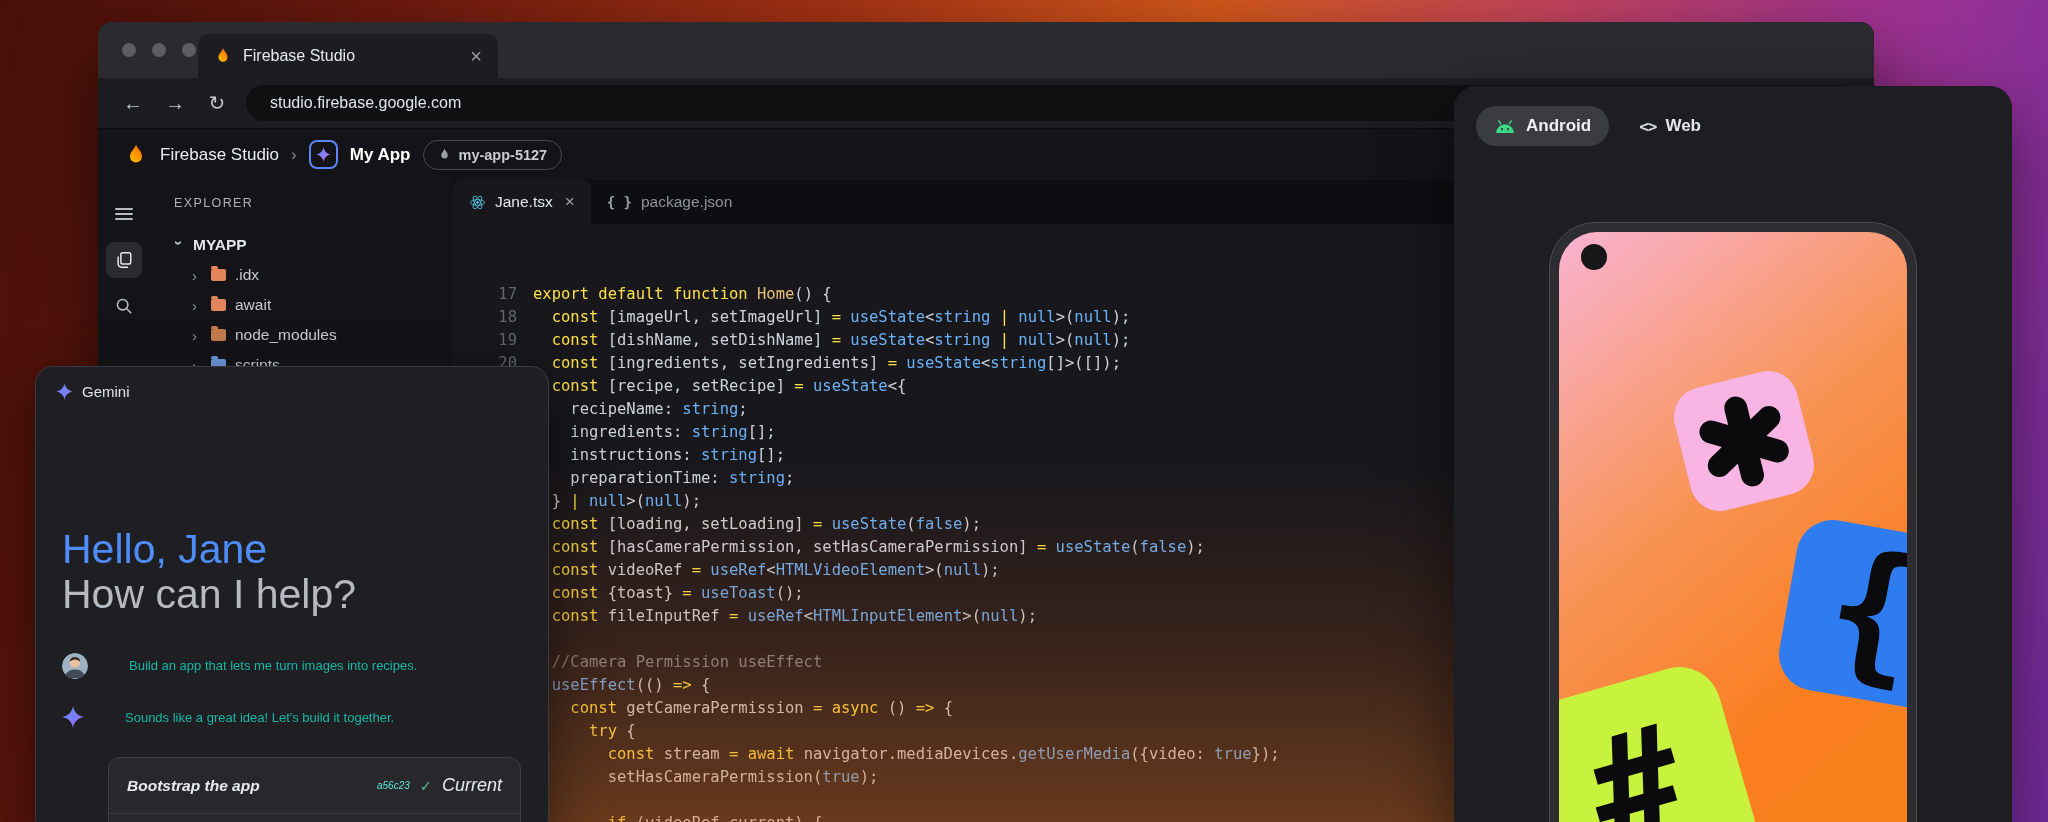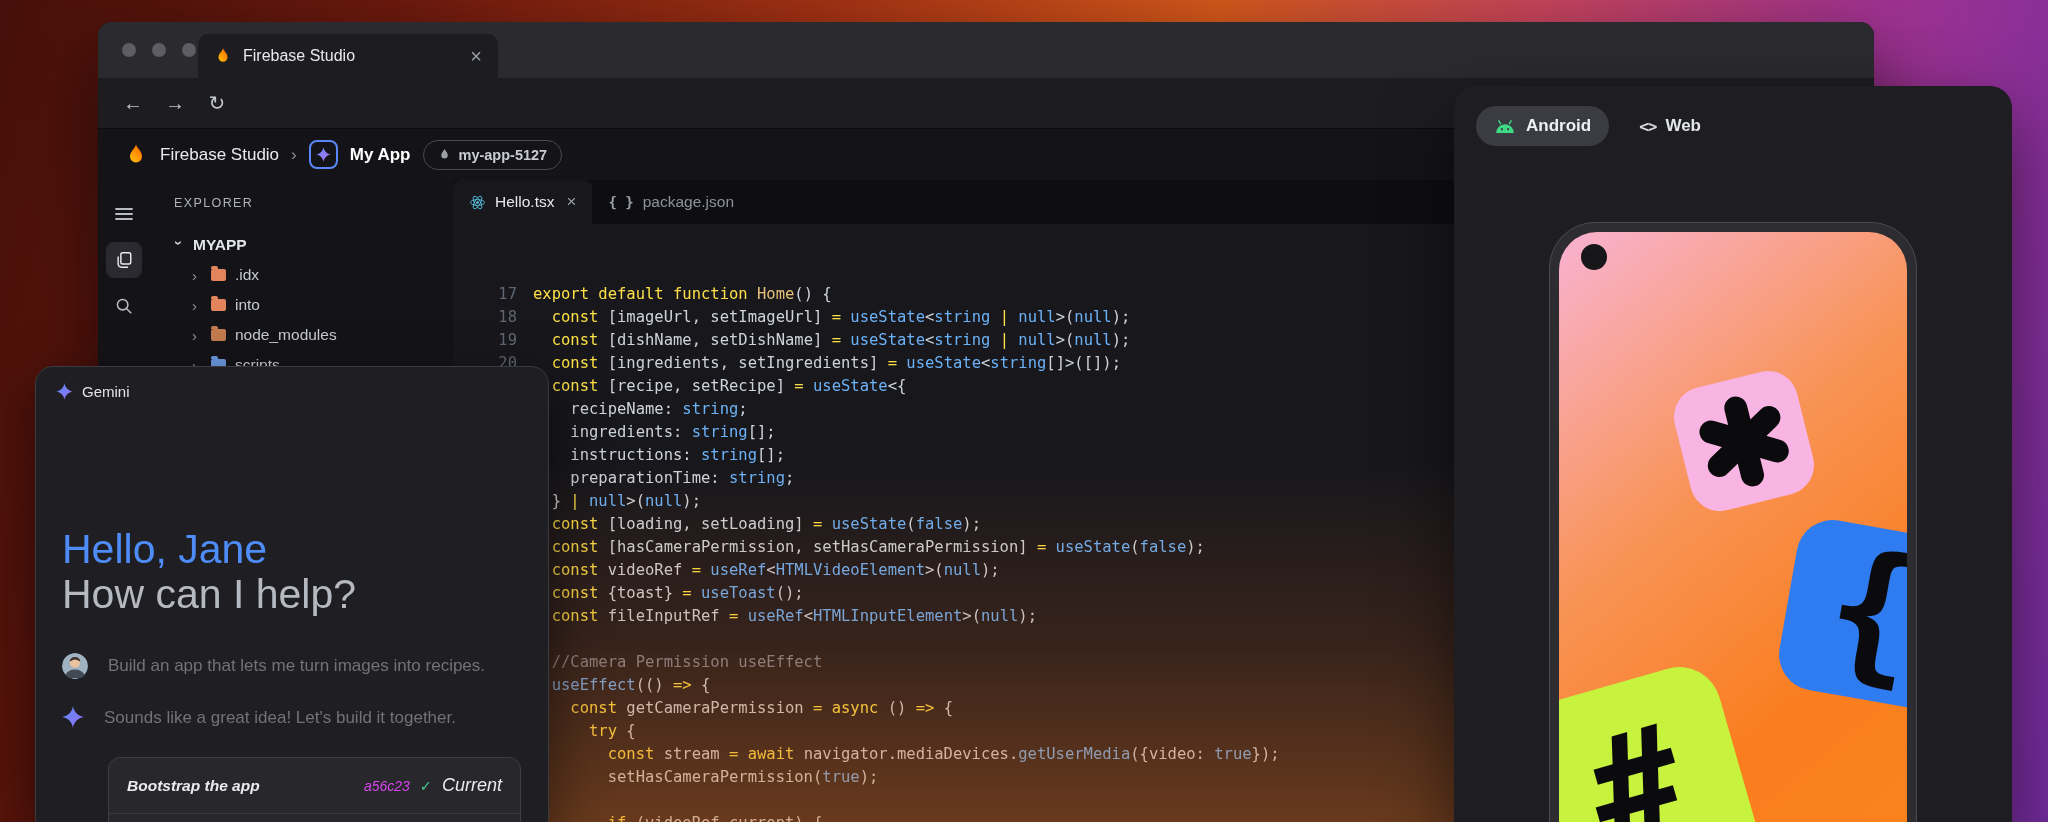--- a/index.html
+++ b/index.html
@@ -66,25 +66,25 @@
 
   
   .gemini{position:absolute;left:35px;top:366px;width:514px;height:470px;background:#1e1e23;
     border:1px solid #3a3a41;border-radius:18px;box-shadow:0 20px 55px rgba(0,0,0,.5);z-index:30;}
   .gem-head{position:absolute;left:20px;top:16px;display:flex;gap:9px;align-items:center;font-size:15px;color:#dfe2e6;}
   .greet{position:absolute;left:26px;top:160px;font-size:41px;line-height:45px;font-weight:500;}
   .g1{color:#4e8cf7;} .g2{color:#b6bac0;}
   .msg{position:absolute;left:26px;display:flex;gap:20px;align-items:flex-start;width:462px;}
   .msg.user{top:286px;} .msg.ai{top:338px;}
   .avatar{width:26px;height:26px;border-radius:50%;overflow:hidden;flex:none;}
-  .msg .txt{font-size:17px;color:#737373;line-height:25px;}
+  .msg .txt{font-size:13px;color:#14b8a6;line-height:25px;margin-left:21px;}
   .gcard{position:absolute;left:72px;right:27px;top:390px;bottom:-4px;background:#27272c;border:1px solid #3e3e45;border-radius:12px;overflow:hidden;}
   .gcard .r1{display:flex;align-items:center;padding:17px 18px;gap:10px;font-style:italic;}
   .gcard .t{font-size:15.5px;font-weight:700;color:#e9ebee;flex:1;}
-  .commit{font-size:14px;color:#d946ef;}
+  .commit{font-size:10px;color:#5eead4;}
   .checkmark{color:#4cc38a;font-size:14.5px;}
   .statusx{font-size:18px;color:#e9ebee;}
   .gcard .r2{display:flex;align-items:center;gap:10px;padding:11px 18px;border-top:1px solid #38383f;font-size:15px;color:#c4c8cd;}
 
   
   .device{position:absolute;left:1454px;top:86px;width:558px;height:760px;background:#1d1d22;
     border-radius:22px;box-shadow:0 26px 70px rgba(0,0,0,.5);z-index:25;overflow:hidden;}
   .toggles{position:absolute;left:22px;top:20px;display:flex;align-items:center;gap:30px;}
   .pill{height:40px;background:#3b3b42;border-radius:20px;display:flex;align-items:center;gap:10px;padding:0 18px;
     font-size:17px;font-weight:600;color:#eef0f3;}
@@ -132,20 +132,23 @@
           </svg>
         <span class="title">Firebase Studio</span>
         <span class="close">×</span>
       </div>
     </div>
 
     <div class="addressbar">
       <span class="navbtn">←</span>
       <span class="navbtn">→</span>
       <span class="navbtn">↻</span>
+      <div class="urlpill">
+        <span>studio.firebase.google.com</span>
+      </div>
     </div>
 
     <div class="fbbar">
       <svg width="24" height="24" viewBox="0 0 24 24">
           <defs>
             <linearGradient id="fg2" x1="0" y1="1" x2="0.7" y2="0">
               <stop offset="0" stop-color="#ffc400"></stop>
               <stop offset="1" stop-color="#ff6d00"></stop>
             </linearGradient>
           </defs>
@@ -212,21 +215,21 @@
           </div>
           <div>
               <div class="titem">
                 <span class="chev">›</span>
                 <span class="folder" style="background: rgb(226, 133, 92);"></span>
                 <span>.idx</span>
               </div>
               <div class="titem">
                 <span class="chev">›</span>
                 <span class="folder" style="background: rgb(226, 133, 92);"></span>
-                <span>into</span>
+                <span>await</span>
               </div>
               <div class="titem">
                 <span class="chev">›</span>
                 <span class="folder" style="background: rgb(194, 123, 78);"></span>
                 <span>node_modules</span>
               </div>
               <div class="titem">
                 <span class="chev">›</span>
                 <span class="folder" style="background: rgb(109, 154, 224);"></span>
                 <span>scripts</span>
@@ -239,21 +242,21 @@
         <div class="tabstrip">
           <div class="edtab active">
             <svg width="17" height="17" viewBox="0 0 24 24">
                 <g fill="none" stroke="#5fd4f5" stroke-width="1.1">
                   <ellipse cx="12" cy="12" rx="10" ry="4"></ellipse>
                   <ellipse cx="12" cy="12" rx="10" ry="4" transform="rotate(60 12 12)"></ellipse>
                   <ellipse cx="12" cy="12" rx="10" ry="4" transform="rotate(120 12 12)"></ellipse>
                 </g>
                 <circle cx="12" cy="12" r="1.9" fill="#5fd4f5"></circle>
               </svg>
-            <span>Hello.tsx</span>
+            <span>Jane.tsx</span>
             <span class="x">×</span>
           </div>
           <div class="edtab inactive">
             <span class="braces">{ }</span>
             <span>package.json</span>
           </div>
         </div>
         <div class="code">
           <div><div class="cl"><span class="ln">17</span><span class="lc"><span class="tok-or">export default function </span><span class="tok-yl">Home</span><span class="tok-tx">() {</span></span></div><div class="cl"><span class="ln">18</span><span class="lc"><span class="tok-tx">  </span><span class="tok-or">const </span><span class="tok-tx">[imageUrl, setImageUrl] </span><span class="tok-or">= </span><span class="tok-bl">useState</span><span class="tok-tx">&lt;</span><span class="tok-bl">string</span><span class="tok-tx"> </span><span class="tok-or">|</span><span class="tok-tx"> </span><span class="tok-bl">null</span><span class="tok-tx">&gt;(</span><span class="tok-bl">null</span><span class="tok-tx">);</span></span></div><div class="cl"><span class="ln">19</span><span class="lc"><span class="tok-tx">  </span><span class="tok-or">const </span><span class="tok-tx">[dishName, setDishName] </span><span class="tok-or">= </span><span class="tok-bl">useState</span><span class="tok-tx">&lt;</span><span class="tok-bl">string</span><span class="tok-tx"> </span><span class="tok-or">|</span><span class="tok-tx"> </span><span class="tok-bl">null</span><span class="tok-tx">&gt;(</span><span class="tok-bl">null</span><span class="tok-tx">);</span></span></div><div class="cl"><span class="ln">20</span><span class="lc"><span class="tok-tx">  </span><span class="tok-or">const </span><span class="tok-tx">[ingredients, setIngredients] </span><span class="tok-or">= </span><span class="tok-bl">useState</span><span class="tok-tx">&lt;</span><span class="tok-bl">string</span><span class="tok-tx">[]&gt;([]);</span></span></div><div class="cl"><span class="ln">21</span><span class="lc"><span class="tok-tx">  </span><span class="tok-or">const </span><span class="tok-tx">[recipe, setRecipe] </span><span class="tok-or">= </span><span class="tok-bl">useState</span><span class="tok-tx">&lt;{</span></span></div><div class="cl"><span class="ln">22</span><span class="lc"><span class="tok-tx">    recipeName: </span><span class="tok-bl">string</span><span class="tok-tx">;</span></span></div><div class="cl"><span class="ln">23</span><span class="lc"><span class="tok-tx">    ingredients: </span><span class="tok-bl">string</span><span class="tok-tx">[];</span></span></div><div class="cl"><span class="ln">24</span><span class="lc"><span class="tok-tx">    instructions: </span><span class="tok-bl">string</span><span class="tok-tx">[];</span></span></div><div class="cl"><span class="ln">25</span><span class="lc"><span class="tok-tx">    preparationTime: </span><span class="tok-bl">string</span><span class="tok-tx">;</span></span></div><div class="cl"><span class="ln">26</span><span class="lc"><span class="tok-tx">  } </span><span class="tok-or">|</span><span class="tok-tx"> </span><span class="tok-bl">null</span><span class="tok-tx">&gt;(</span><span class="tok-bl">null</span><span class="tok-tx">);</span></span></div><div class="cl"><span class="ln">27</span><span class="lc"><span class="tok-tx">  </span><span class="tok-or">const </span><span class="tok-tx">[loading, setLoading] </span><span class="tok-or">= </span><span class="tok-bl">useState</span><span class="tok-tx">(</span><span class="tok-bl">false</span><span class="tok-tx">);</span></span></div><div class="cl"><span class="ln">28</span><span class="lc"><span class="tok-tx">  </span><span class="tok-or">const </span><span class="tok-tx">[hasCameraPermission, setHasCameraPermission] </span><span class="tok-or">= </span><span class="tok-bl">useState</span><span class="tok-tx">(</span><span class="tok-bl">false</span><span class="tok-tx">);</span></span></div><div class="cl"><span class="ln">29</span><span class="lc"><span class="tok-tx">  </span><span class="tok-or">const </span><span class="tok-tx">videoRef </span><span class="tok-or">= </span><span class="tok-bl">useRef</span><span class="tok-tx">&lt;</span><span class="tok-bl">HTMLVideoElement</span><span class="tok-tx">&gt;(</span><span class="tok-bl">null</span><span class="tok-tx">);</span></span></div><div class="cl"><span class="ln">30</span><span class="lc"><span class="tok-tx">  </span><span class="tok-or">const </span><span class="tok-tx">{toast} </span><span class="tok-or">= </span><span class="tok-bl">useToast</span><span class="tok-tx">();</span></span></div><div class="cl"><span class="ln">31</span><span class="lc"><span class="tok-tx">  </span><span class="tok-or">const </span><span class="tok-tx">fileInputRef </span><span class="tok-or">= </span><span class="tok-bl">useRef</span><span class="tok-tx">&lt;</span><span class="tok-bl">HTMLInputElement</span><span class="tok-tx">&gt;(</span><span class="tok-bl">null</span><span class="tok-tx">);</span></span></div><div class="cl"><span class="ln">32</span><span class="lc"></span></div><div class="cl"><span class="ln">33</span><span class="lc"><span class="tok-cm">  //Camera Permission useEffect</span></span></div><div class="cl"><span class="ln">34</span><span class="lc"><span class="tok-tx">  </span><span class="tok-bl">useEffect</span><span class="tok-tx">(() </span><span class="tok-or">=&gt;</span><span class="tok-tx"> {</span></span></div><div class="cl"><span class="ln">35</span><span class="lc"><span class="tok-tx">    </span><span class="tok-or">const </span><span class="tok-tx">getCameraPermission </span><span class="tok-or">= async</span><span class="tok-tx"> () </span><span class="tok-or">=&gt;</span><span class="tok-tx"> {</span></span></div><div class="cl"><span class="ln">36</span><span class="lc"><span class="tok-tx">      </span><span class="tok-or">try</span><span class="tok-tx"> {</span></span></div><div class="cl"><span class="ln">37</span><span class="lc"><span class="tok-tx">        </span><span class="tok-or">const </span><span class="tok-tx">stream </span><span class="tok-or">= await</span><span class="tok-tx"> navigator.mediaDevices.</span><span class="tok-bl">getUserMedia</span><span class="tok-tx">({video: </span><span class="tok-bl">true</span><span class="tok-tx">});</span></span></div><div class="cl"><span class="ln">38</span><span class="lc"><span class="tok-tx">        setHasCameraPermission(</span><span class="tok-bl">true</span><span class="tok-tx">);</span></span></div><div class="cl"><span class="ln">39</span><span class="lc"></span></div><div class="cl"><span class="ln">40</span><span class="lc"><span class="tok-tx">        </span><span class="tok-or">if</span><span class="tok-tx"> (videoRef.current) {</span></span></div></div>
         </div>

